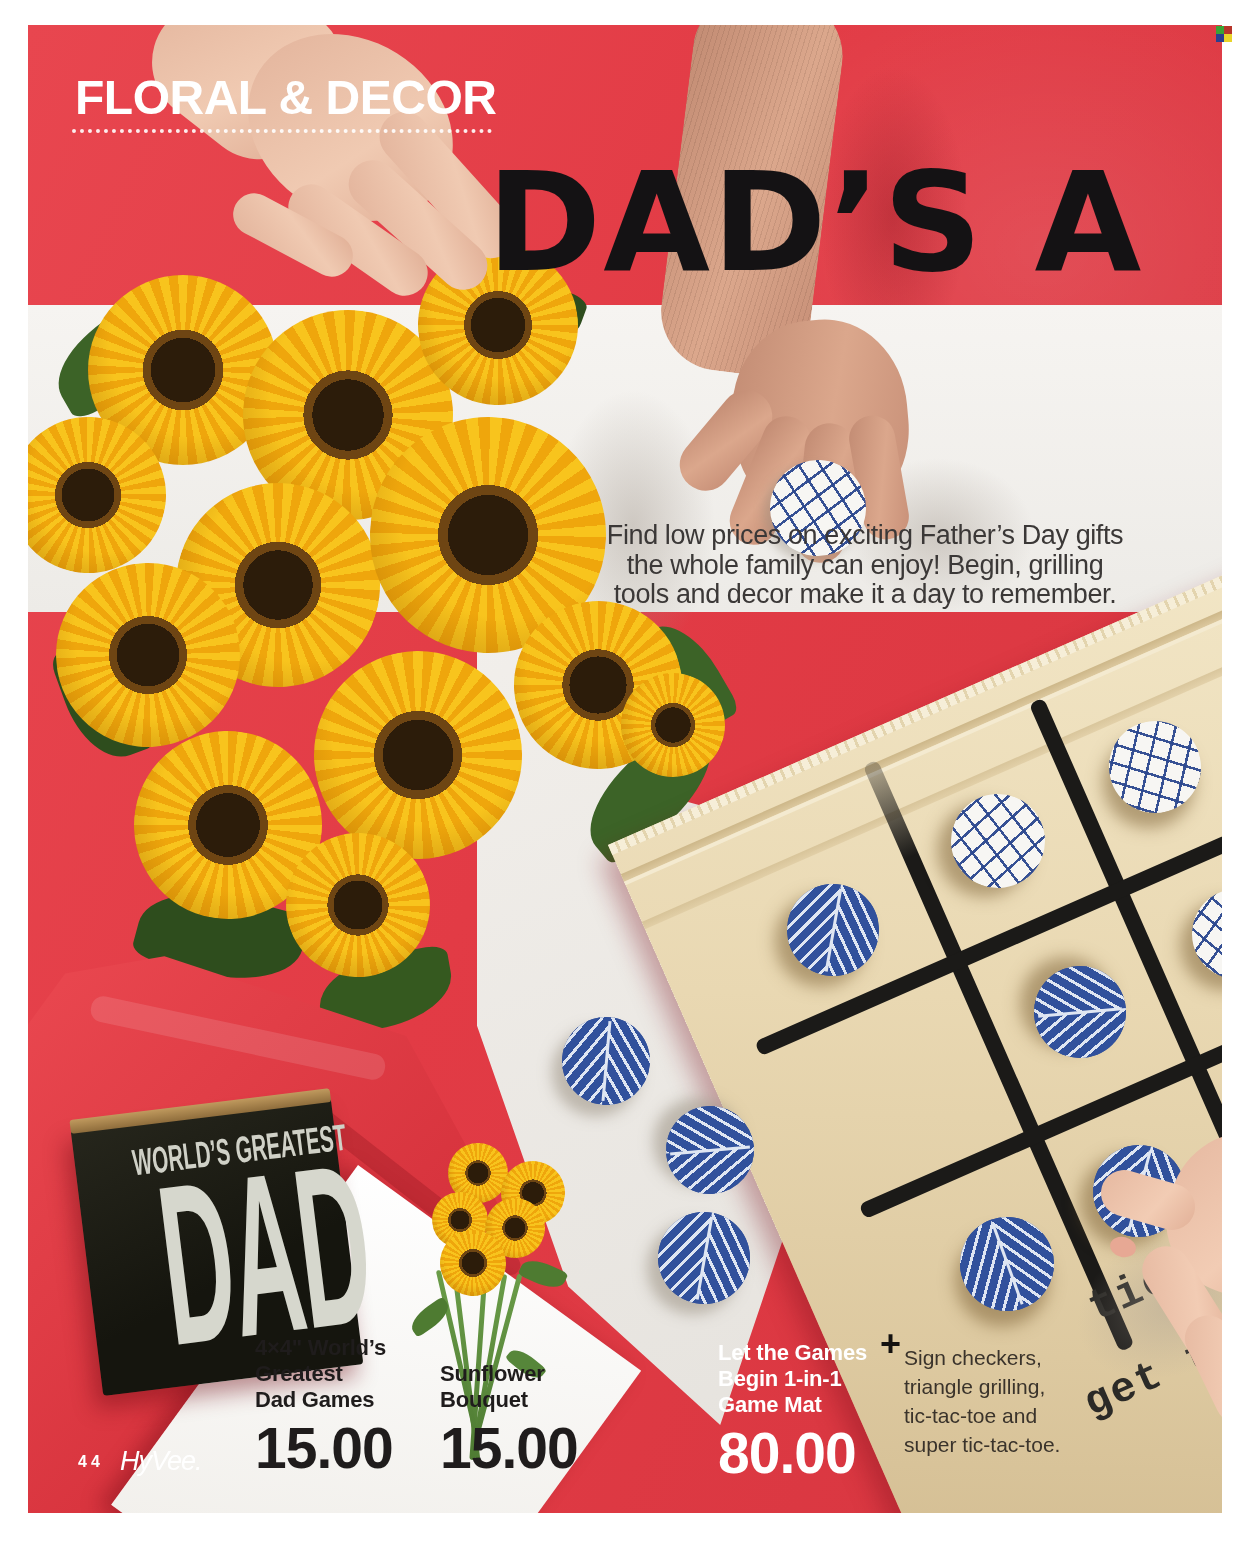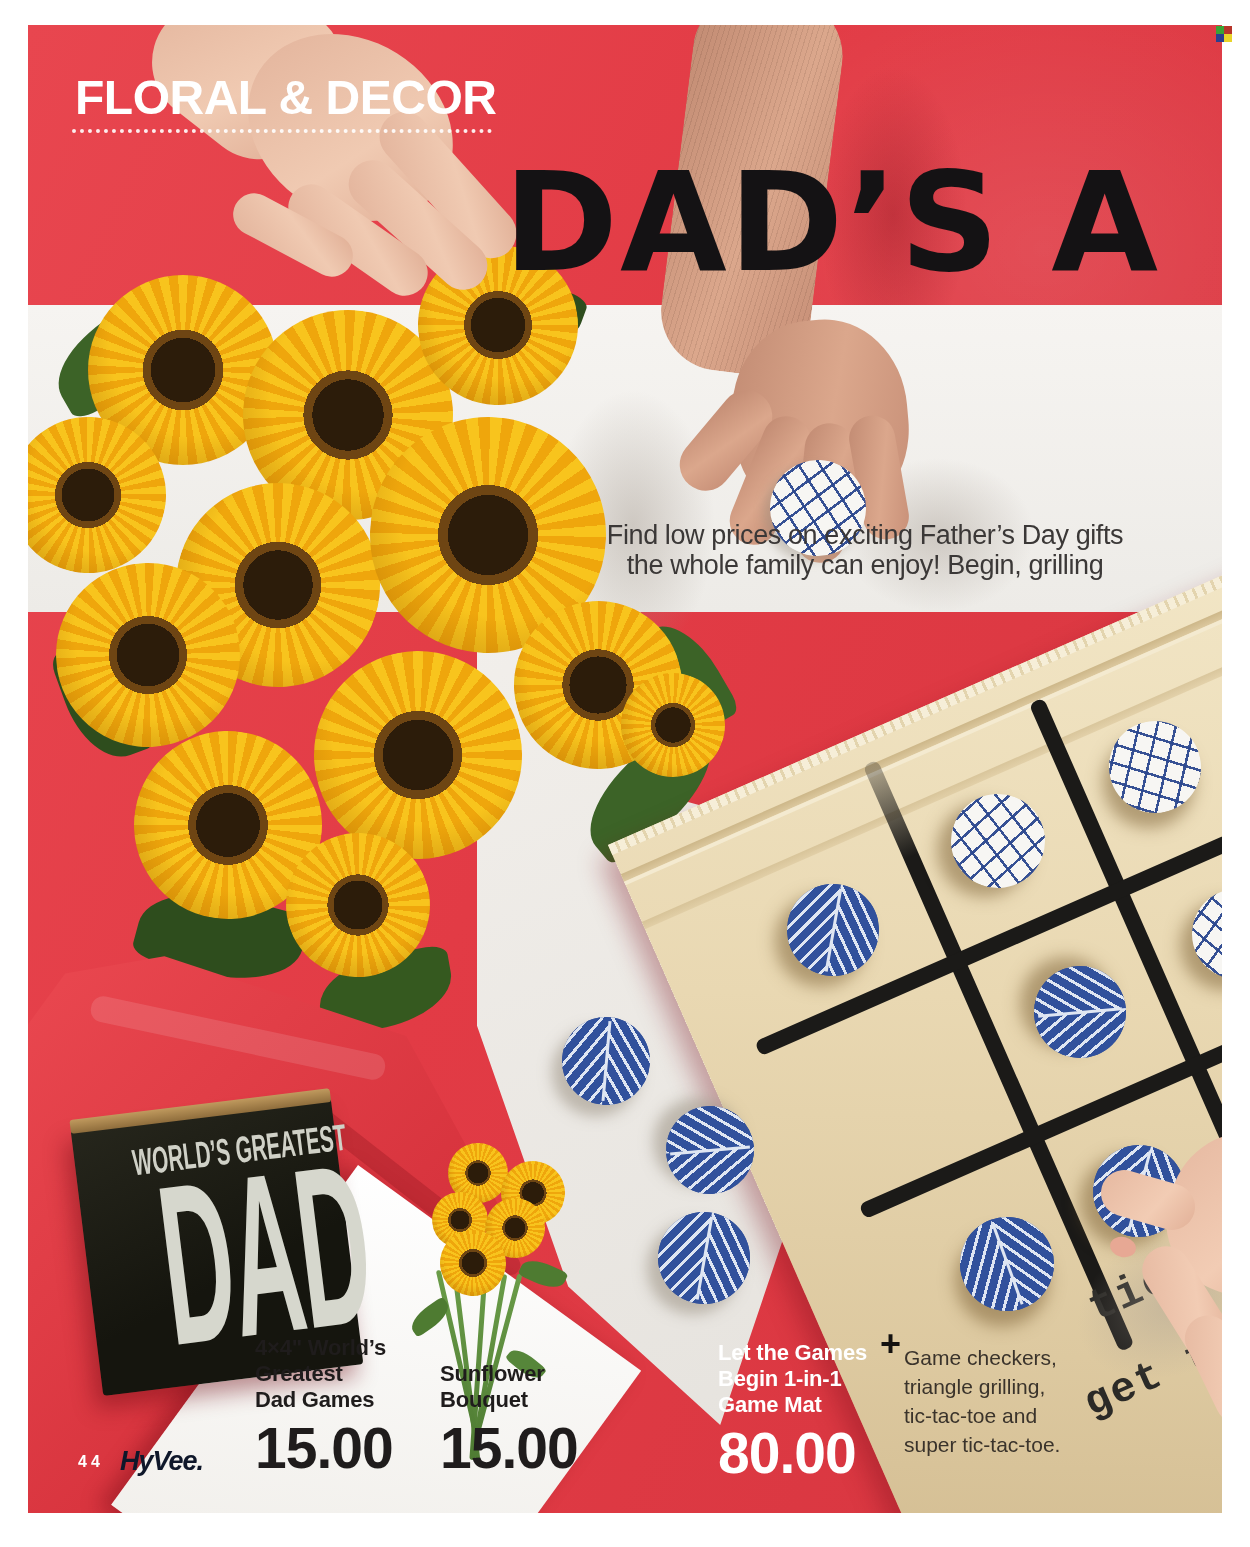--- a/index.html
+++ b/index.html
@@ -50,29 +50,29 @@
        box-shadow:-14px 10px 24px rgba(120,15,25,.35);}
   .mat-fringe{left:0;top:0;width:100%;height:11px;background:repeating-linear-gradient(90deg,#f6eed8 0 7px,#e3d4ae 7px 10px);}
   .mat-seam{left:0;width:100%;height:8px;background:linear-gradient(#cdb789,#dcc89e);}
   .gridline{background:#1b1a18;border-radius:7px;}
   .mat-word{font-family:"Liberation Mono","DejaVu Sans Mono",monospace;font-weight:bold;color:#2b2a27;}
 
   
   .section-title{color:#ffffff;font-weight:bold;font-size:48px;letter-spacing:-0.5px;}
   .dotline{border-top:4px dotted rgba(255,255,255,.9);}
   .headline{color:#141214;font-family:"DejaVu Sans","Liberation Sans",sans-serif;font-weight:bold;
-            font-size:138px;line-height:135px;letter-spacing:2px;text-align:right;}
+            font-size:138px;line-height:135px;letter-spacing:2px;text-align:center;}
   .intro{color:#3b3837;font-size:27px;line-height:29.5px;letter-spacing:-0.4px;text-align:center;}
   .pname{color:#1f1c1c;font-weight:bold;font-size:22px;line-height:26px;letter-spacing:-0.2px;}
   .pprice{color:#1f1c1c;font-weight:bold;font-size:57px;letter-spacing:-1px;}
   .pwhite{color:#ffffff !important;}
   .note{color:#3a332b;font-size:21px;line-height:29px;}
   .plus{color:#141210;font-weight:bold;font-size:36px;}
   .footer-num{color:#ffffff;font-weight:bold;font-size:16px;letter-spacing:4px;}
-  .brand{color:#0f172a;font-weight:bold;font-style:italic;font-size:27px;letter-spacing:-1px;}
+  .brand{color:#ffffff;font-weight:normal;font-style:italic;font-size:27px;letter-spacing:-1px;}
 
   
   .dad-sign{left:58px;top:1088px;width:262px;height:268px;transform:rotate(-7deg);
      background:linear-gradient(160deg,#26261c,#15150e 60%);border-radius:4px;
      box-shadow:-8px 12px 22px rgba(110,10,20,.45);}
   .sign-wood{left:0;top:-10px;width:100%;height:14px;background:linear-gradient(#c09a5e,#8f6d3c);border-radius:3px;}
   .sign-top{width:100%;text-align:center;color:#d0d1c7;font-weight:bold;font-size:37px;
      transform:scaleX(.56);transform-origin:50% 50%;white-space:nowrap;}
   .sign-main{width:100%;text-align:center;color:#d6d7cd;font-weight:bold;font-size:228px;line-height:170px;
      transform:scaleX(.43);transform-origin:50% 50%;letter-spacing:-6px;}
@@ -214,20 +214,21 @@
   <div class="abs section-title" style="left:47px;top:45px;">FLORAL &amp; DECOR</div>
   <div class="abs dotline" style="left:44px;top:104px;width:420px;"></div>
 
   <div class="abs headline" style="left:442px;top:130px;width:690px;">
     <div>DAD’S A</div>
   </div>
 
   <div class="abs intro" style="left:557px;top:496px;width:560px;">
     <div>Find low prices on exciting Father’s Day gifts</div>
     <div>the whole family can enjoy! Begin, grilling</div>
+    <div>tools and decor make it a day to remember.</div>
   </div>
 
   <div class="abs" style="left:227px;top:1310px;">
     <div class="pname">4×4" World’s</div>
     <div class="pname">Greatest</div>
     <div class="pname">Dad Games</div>
     <div class="pprice" style="margin-top:2px;">15.00</div>
   </div>
 
   <div class="abs" style="left:412px;top:1336px;">
@@ -238,21 +239,21 @@
 
   <div class="abs" style="left:690px;top:1315px;">
     <div class="pname pwhite">Let the Games</div>
     <div class="pname pwhite">Begin 1-in-1</div>
     <div class="pname pwhite">Game Mat</div>
     <div class="pprice pwhite" style="margin-top:2px;">80.00</div>
   </div>
 
   <div class="abs plus" style="left:852px;top:1298px;">+</div>
   <div class="abs note" style="left:876px;top:1318px;">
-    <div>Game checkers,</div>
+    <div>Sign checkers,</div>
     <div>triangle grilling,</div>
     <div>tic-tac-toe and</div>
     <div>super tic-tac-toe.</div>
   </div>
 
   <div class="abs footer-num" style="left:50px;top:1428px;">44</div>
   <div class="abs brand" style="left:92px;top:1421px;">HyVee.</div>
  </div>
 
  <div class="marker">

